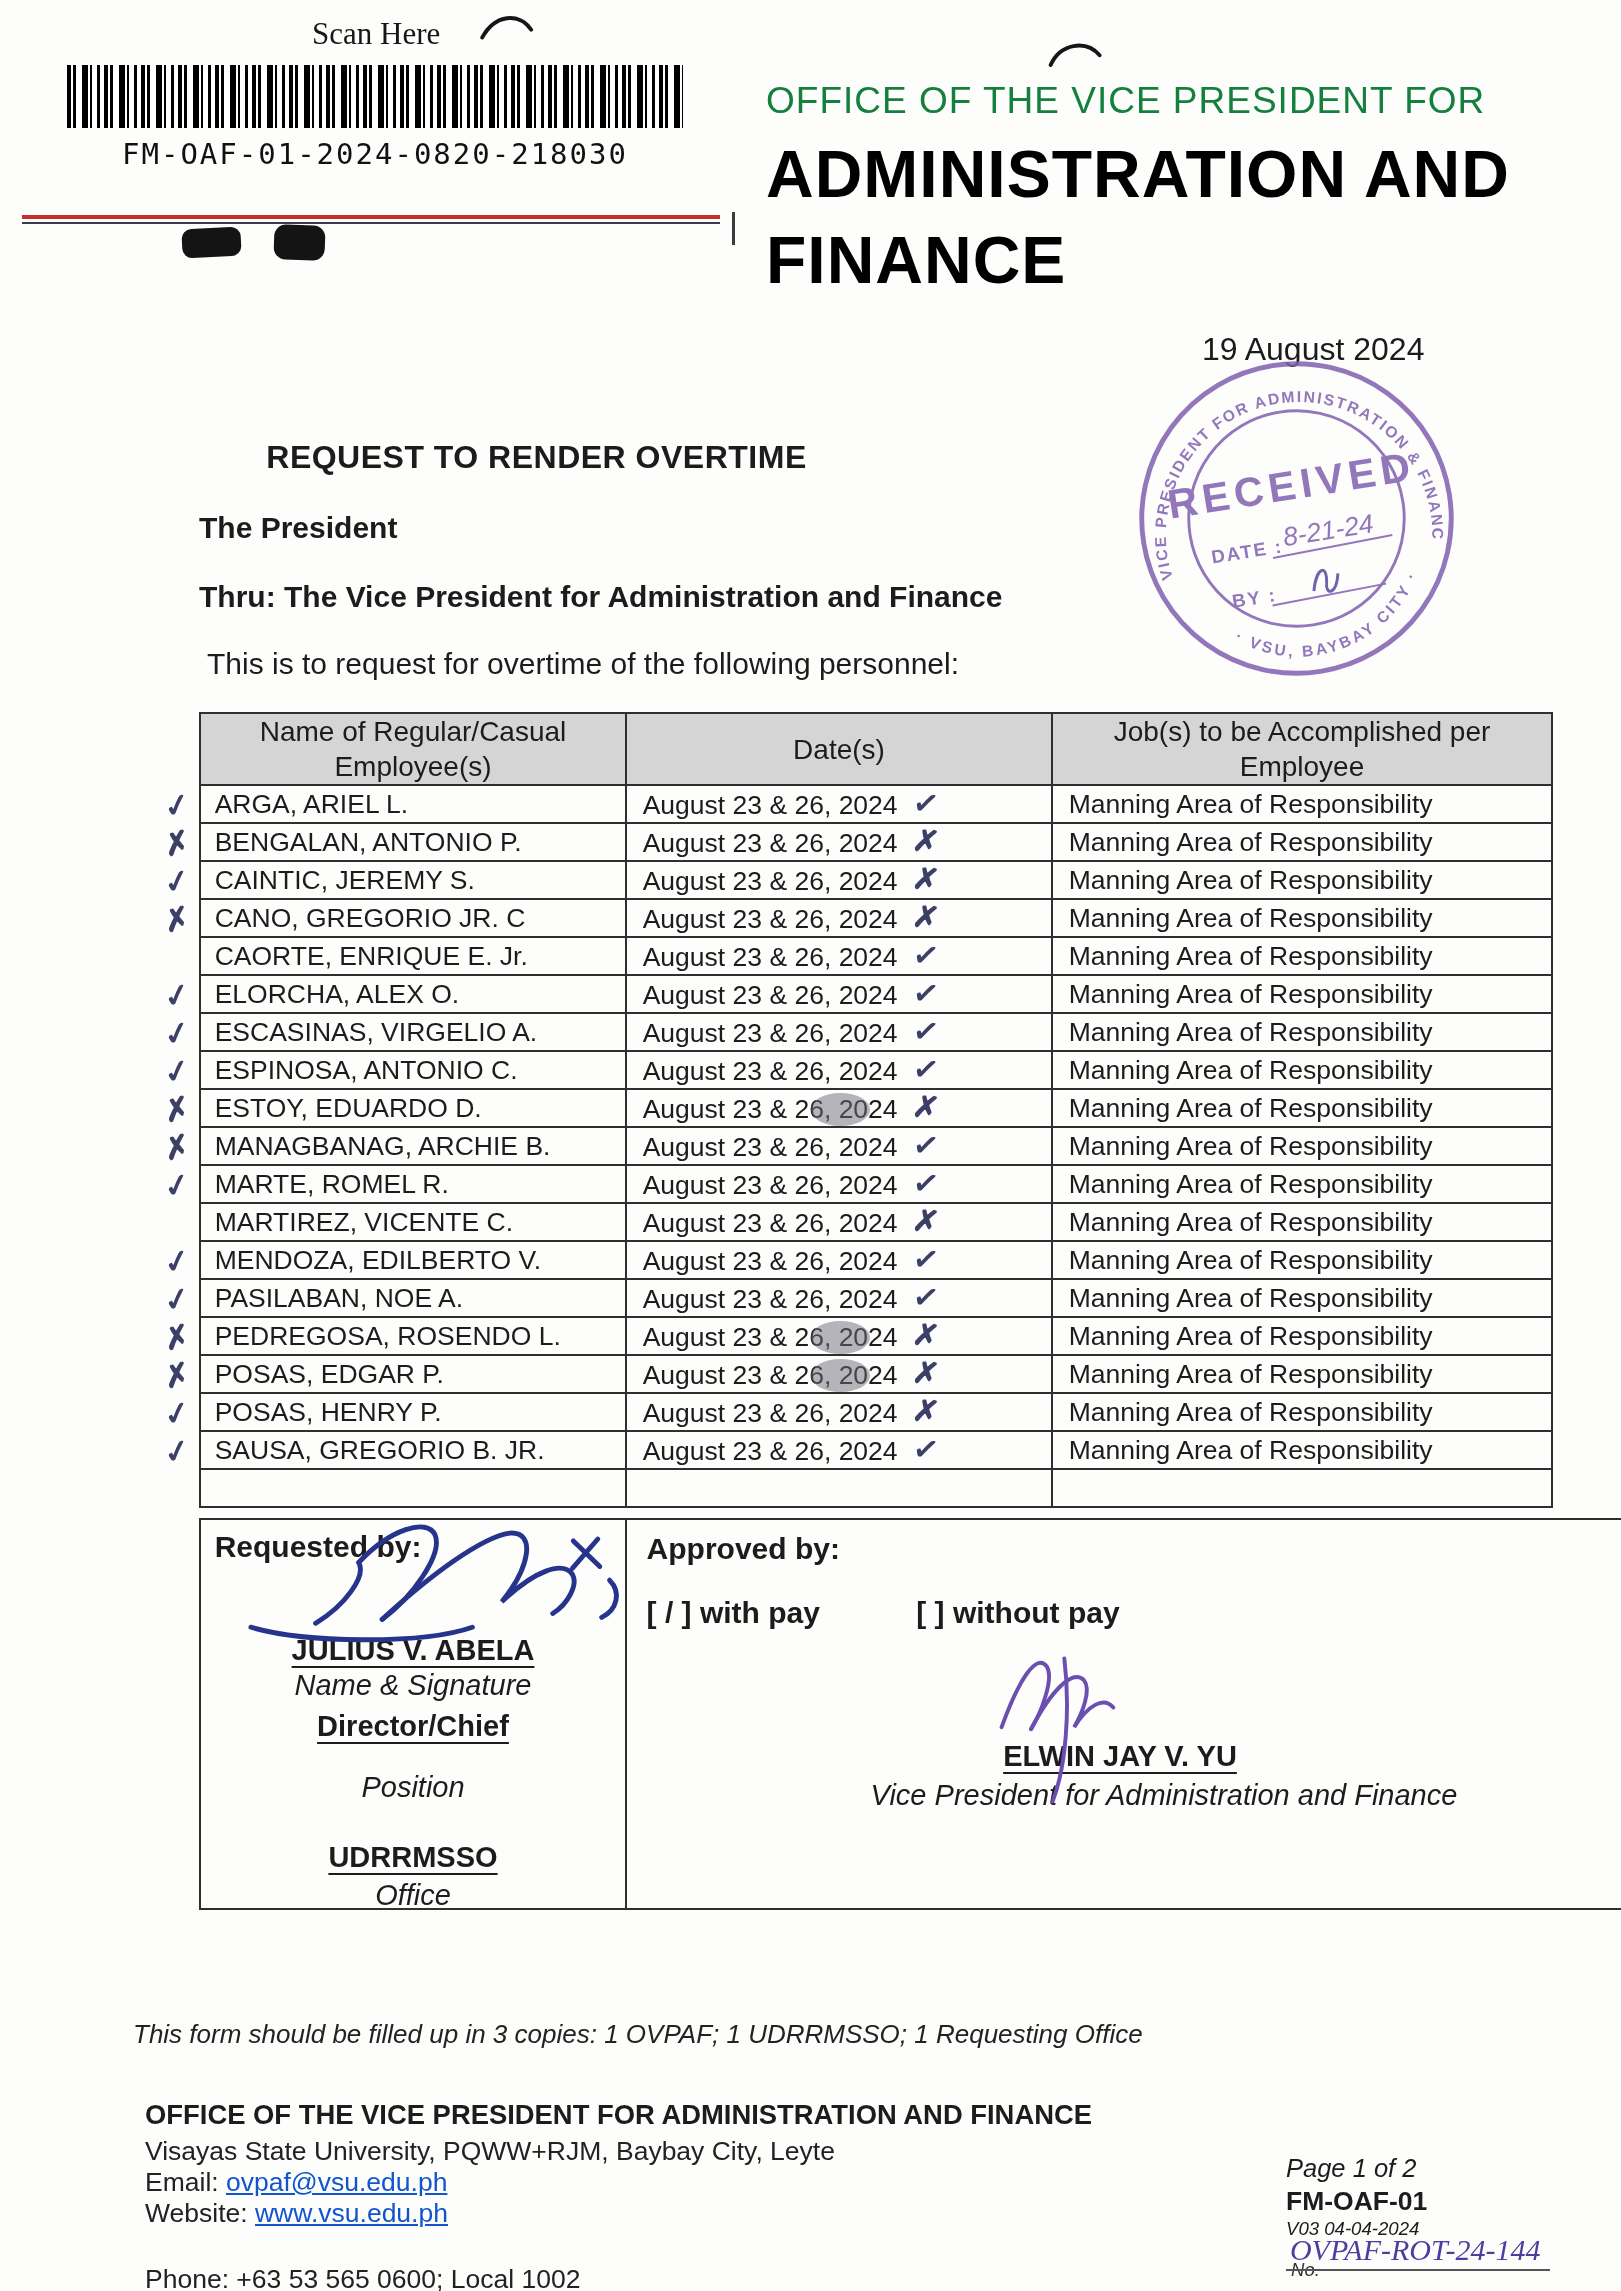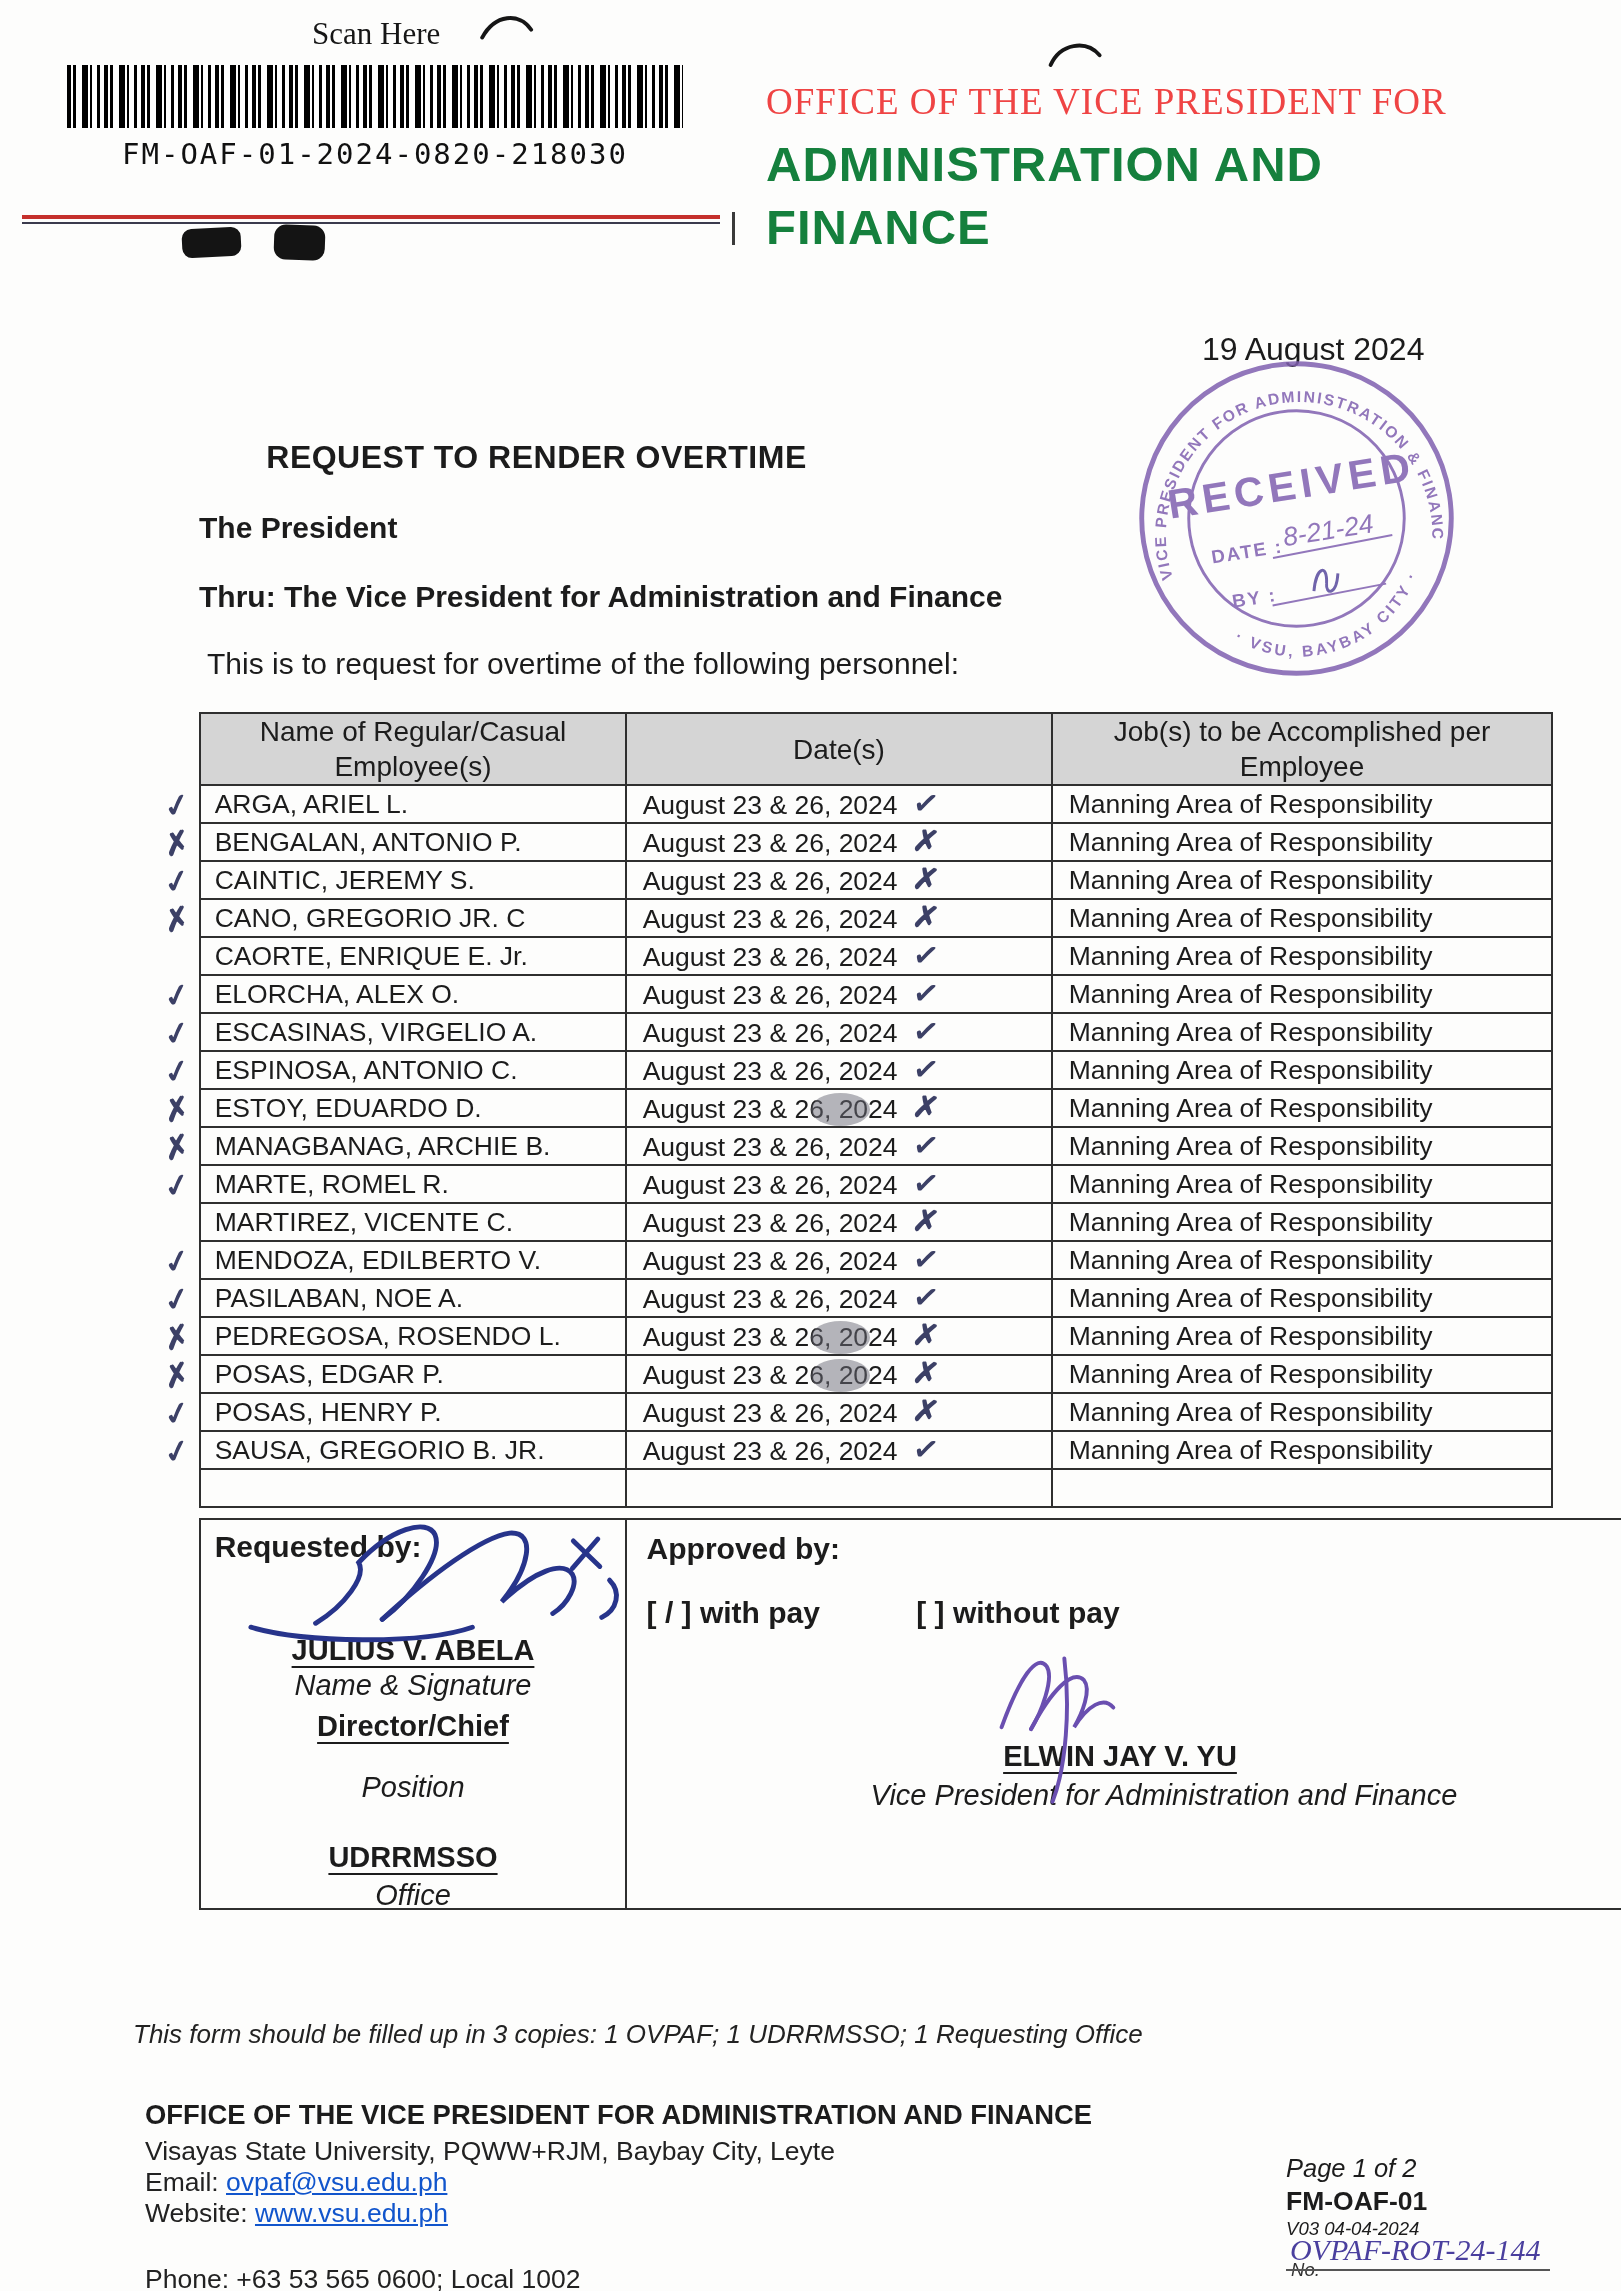--- a/index.html
+++ b/index.html
@@ -16,22 +16,22 @@
   .barcode-num { position:absolute; left:67px; top:137px; width:616px; text-align:center;
     font-family:"DejaVu Sans Mono", monospace; font-size:29px; letter-spacing:2px; color:#111; }
   .red-line { position:absolute; left:21.6px; top:215px; width:698px; height:3.9px; background:#c5302c; }
   .dark-line { position:absolute; left:21.6px; top:222px; width:698px; height:2px; background:#3b3b4d; }
   .blob1 { position:absolute; left:182px; top:228px; width:59px; height:29px; background:#141414; border-radius:9.8px; transform:rotate(-3deg); }
   .blob2 { position:absolute; left:274px; top:225px; width:51px; height:35px; background:#141414; border-radius:11.8px; transform:rotate(2deg); }
   .green-tick { position:absolute; left:732px; top:212px; width:2.9px; height:33px; background:#3a3a3a; }
 
   
   .hdr { position:absolute; left:766px; top:80px; width:843px; }
-  .hdr-gray { font-size:37px; color:#ef4444; letter-spacing:1px;font-family:Liberation Serif, serif; }
-  .hdr-green { font-size:49px; font-weight:bold; color:#15803d; letter-spacing:1px; line-height:1.3; margin-top:9.8px; }
+  .hdr-gray { font-size:37px; color:#15803d; letter-spacing:1px; }
+  .hdr-green { font-size:66px; font-weight:bold; color:#000000; letter-spacing:1px; line-height:1.3; margin-top:9.8px; }
 
   .doc-date { position:absolute; left:1202px; top:331px; font-size:32px; color:#1b1b1b; }
 
   
   .stamp { position:absolute; left:1130px; top:352px; width:333px; height:333px; transform:rotate(-9deg); opacity:.85; }
   .stamp text { fill:#8060b0; font-family:"Liberation Sans", sans-serif; }
 
   .title { position:absolute; left:0; top:439px; width:1621px; text-align:center; transform:translateX(-274px); font-weight:bold; font-size:32px; letter-spacing:0.5px; }
   .addr { position:absolute; left:199px; top:511px; font-weight:bold; font-size:30px; }
   .thru { position:absolute; left:199px; top:580px; font-weight:bold; font-size:30px; }

